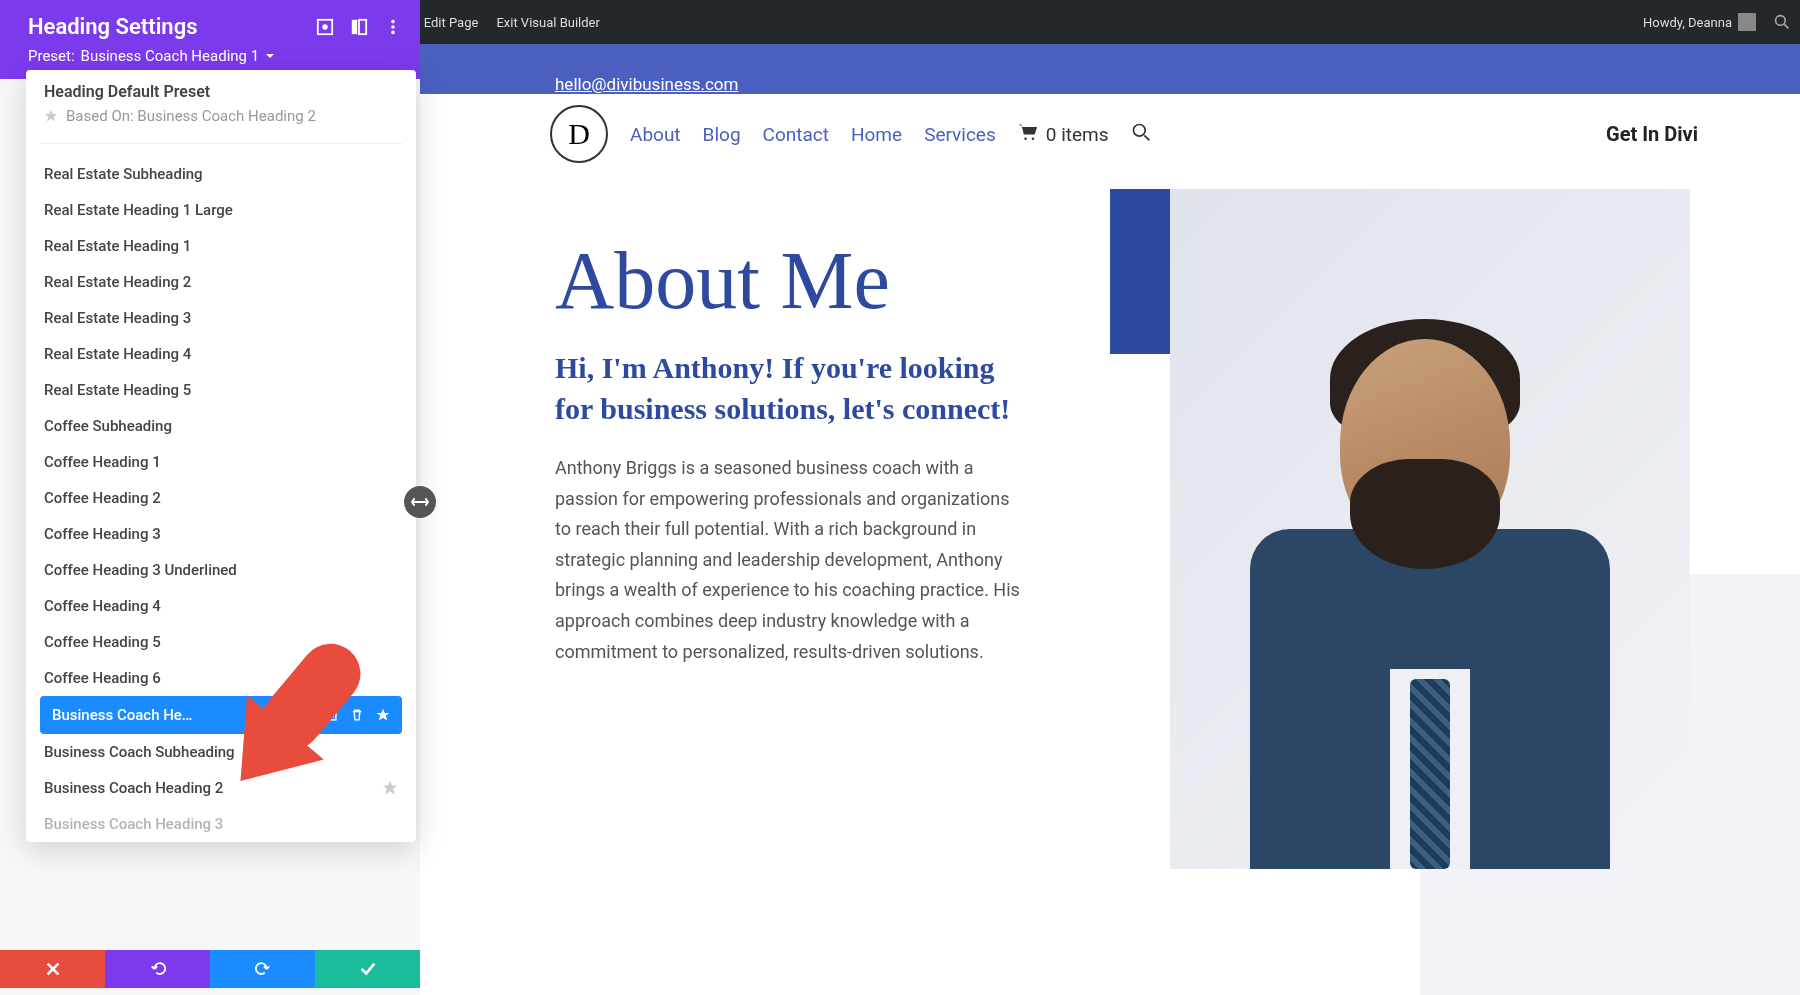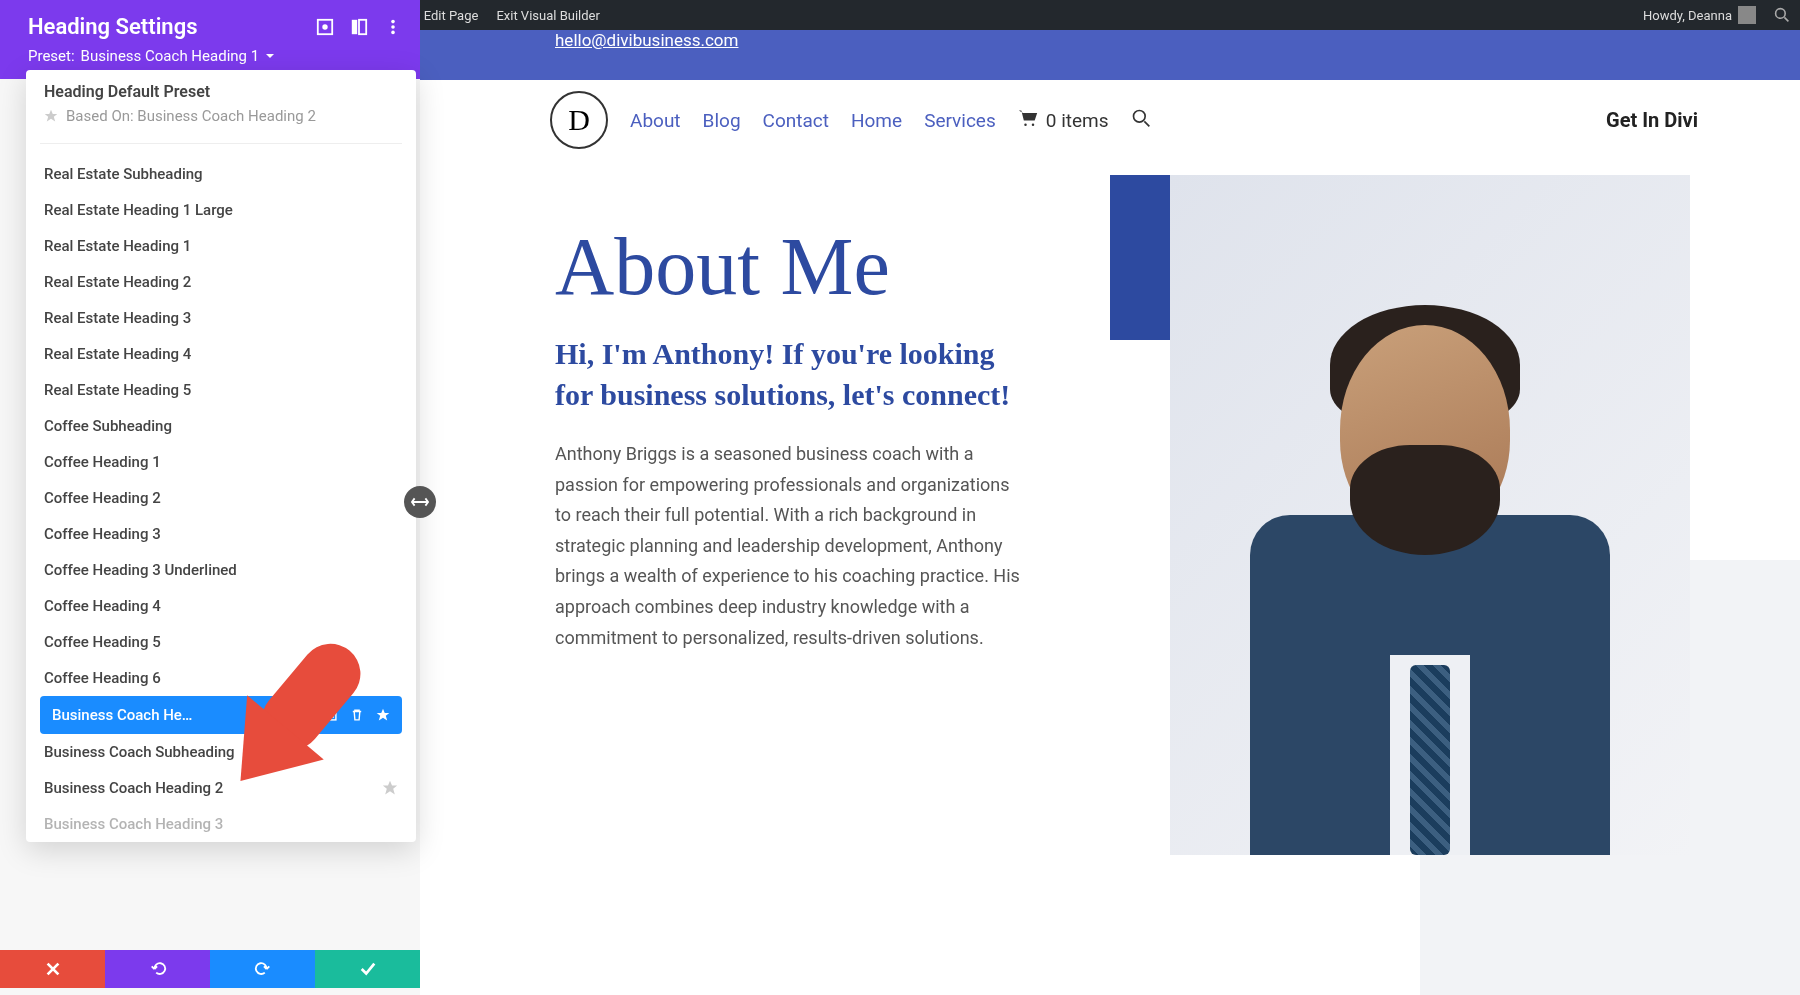--- a/index.html
+++ b/index.html
@@ -1,26 +1,26 @@
 <!DOCTYPE html>
 <html><head>
 <meta charset="utf-8">
 <style>
   * { box-sizing: border-box; margin: 0; padding: 0; }
   body { font-family: -apple-system, BlinkMacSystemFont, "Segoe UI", Roboto, Arial, sans-serif; width: 1800px; height: 995px; overflow: hidden; background: #fff; position: relative; }
   
   
-  .admin-bar { background: #23282d; color: #ccc; height: 30px; display: flex; align-items: center; font-size: 13px; padding: 0 10px; justify-content: space-between; }
+  .admin-bar { background: #23282d; color: #ccc; height: 44px; display: flex; align-items: center; font-size: 13px; padding: 0 10px; justify-content: space-between; }
   .admin-left, .admin-right { display: flex; align-items: center; gap: 18px; }
   .admin-item { display: flex; align-items: center; gap: 6px; cursor: pointer; color: #ddd; }
   .admin-item svg { width: 16px; height: 16px; fill: #aaa; }
   .avatar-sm { width: 18px; height: 18px; background: #888; }
   
   
-  .email-bar { background: #4b5fbf; color: #fff; height: 50px; display: flex; align-items: flex-start; padding-left: 555px; }
+  .email-bar { background: #4b5fbf; color: #fff; height: 50px; display: flex; align-items: flex-end; padding-left: 555px; }
   .email-bar a { color: #fff; text-decoration: underline; font-size: 17px; }
   
   
   .main-nav { height: 80px; margin-left: 420px; padding: 0 80px 0 130px; display: flex; align-items: center; gap: 22px; background:#fff; }
   .logo-circle { width: 58px; height: 58px; border: 2px solid #333; border-radius: 50%; display:flex; align-items:center; justify-content:center; font-size: 30px; font-weight: 400; font-family: serif;}
   .nav-links { display: flex; gap: 22px; }
   .nav-links a { color: #4b5fbf; font-size: 19px; text-decoration: none; }
   .cart { display:flex; align-items:flex-start; gap:8px; font-size:19px; color:#333; }
   .cart svg { width:20px; height:18px; fill:#333;}
   .search-icon svg{width:20px;height:20px;stroke:#333;fill:none;stroke-width:2;}

